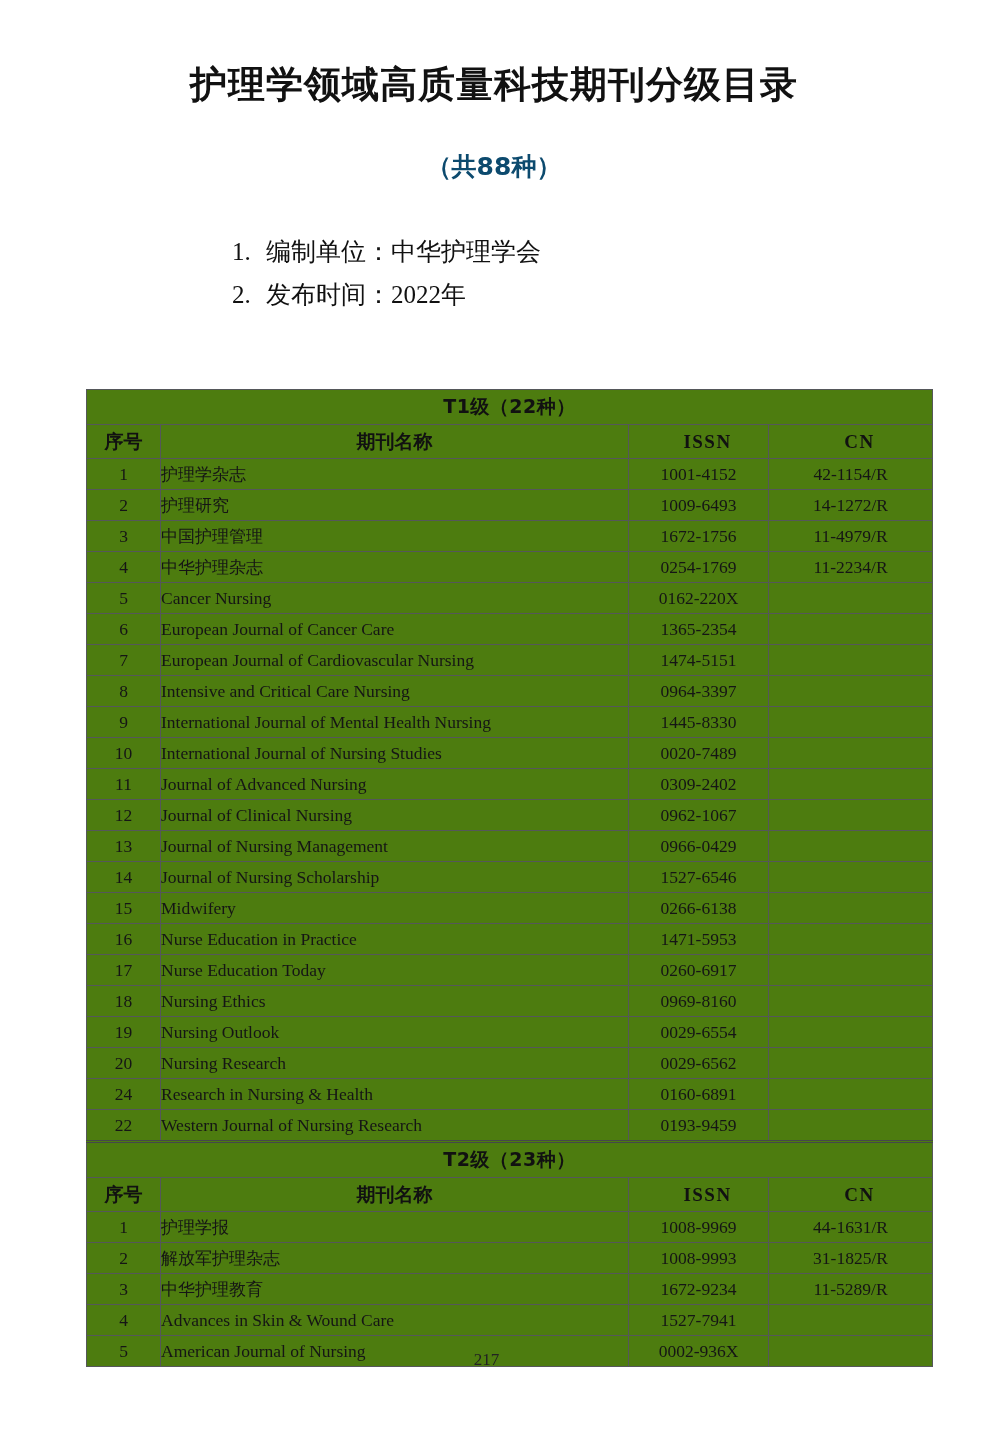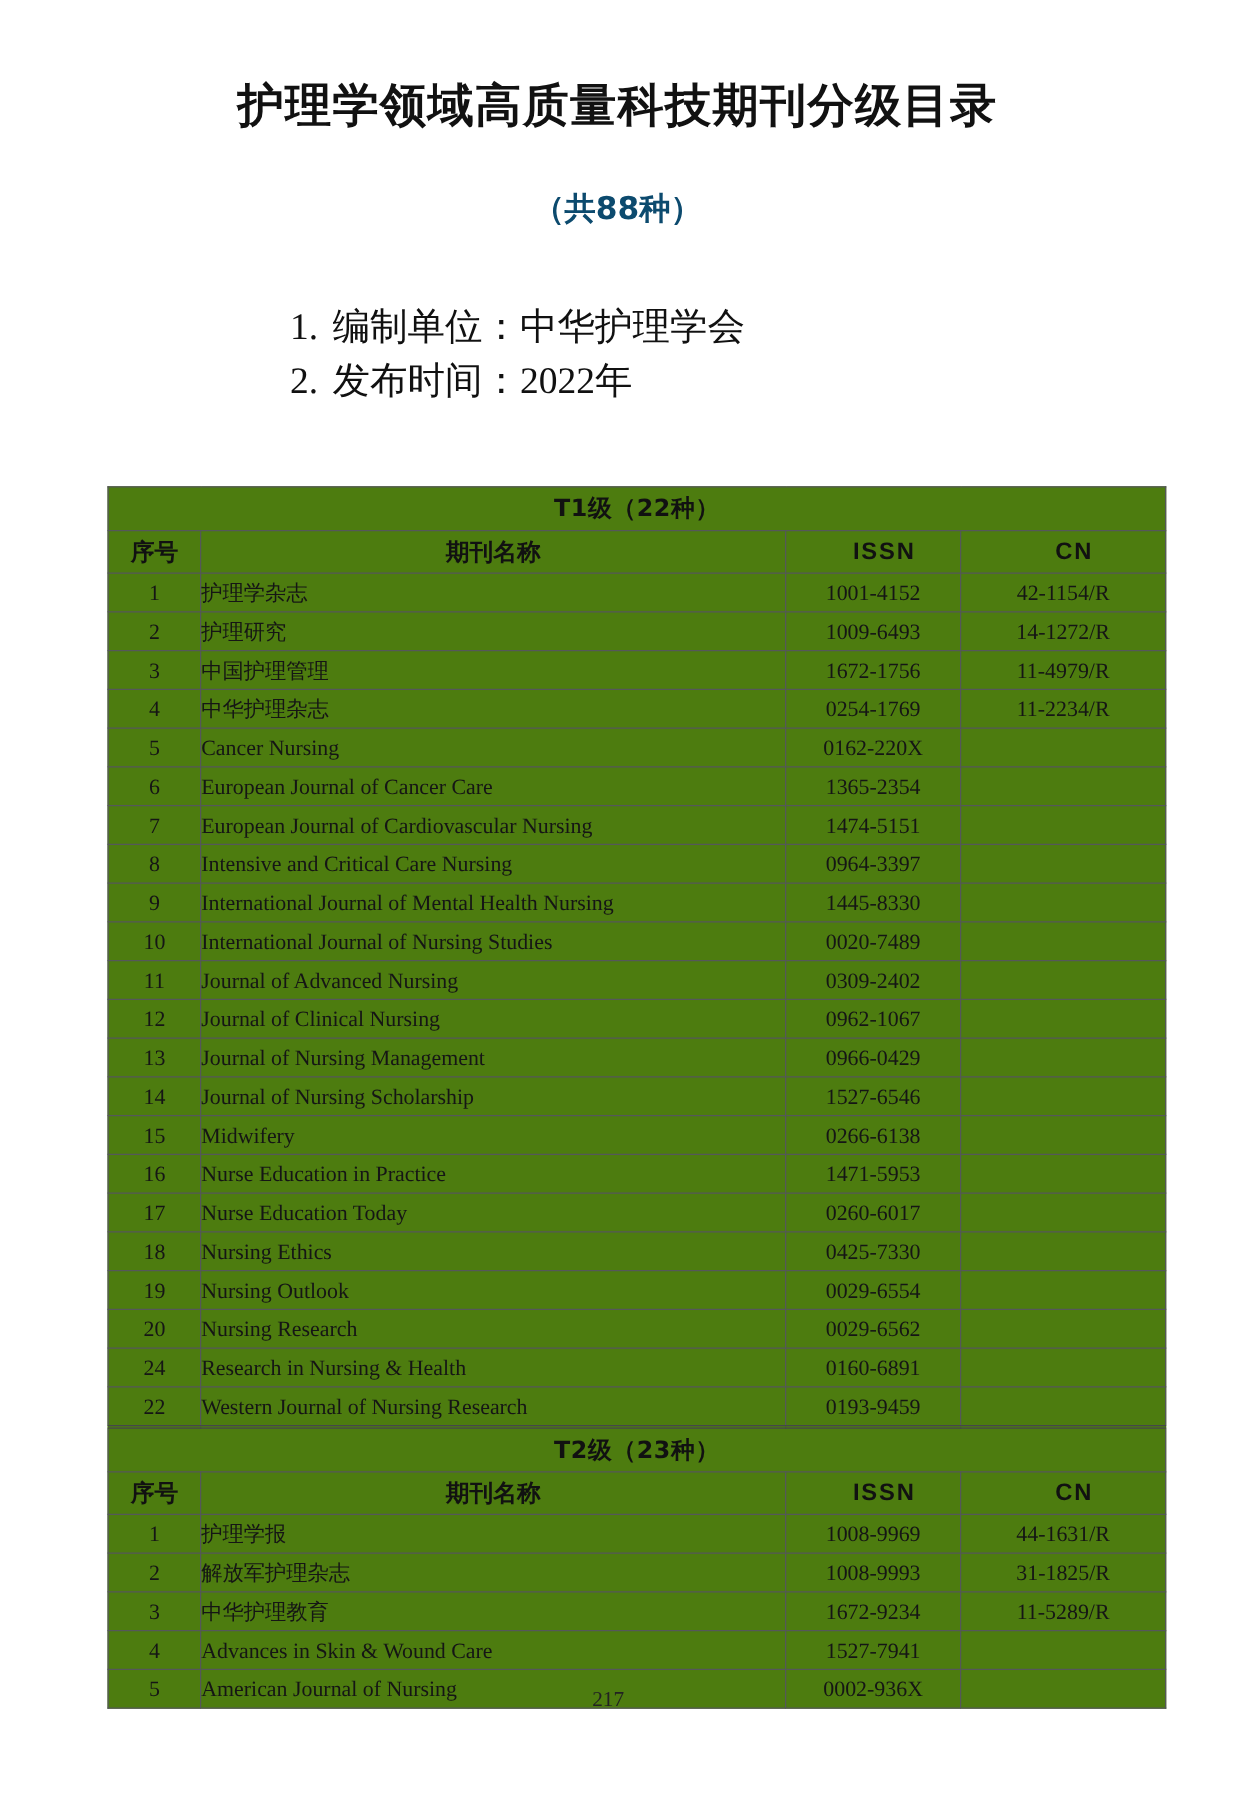--- a/index.html
+++ b/index.html
@@ -40,24 +40,24 @@
     text-align: center;
     font-family: "DejaVu Sans", "Liberation Sans", sans-serif;
     font-weight: 700;
     font-size: 25px;
     color: #0c4a6e;
   }
 
   
   .meta-list {
     position: absolute;
-    top: 224px;
+    top: 214px;
     left: 232px;
     font-family: "Liberation Serif", "DejaVu Serif", serif;
-    font-size: 30px;
+    font-size: 25px;
     line-height: 43px;
     color: #111;
   }
   .meta-item {
     white-space: nowrap;
   }
   .meta-num {
     display: inline-block;
     min-width: 34px;
   }
@@ -101,21 +101,21 @@
   .head-row td {
     height: 33px;
     text-align: center;
     font-family: "DejaVu Sans", "Liberation Sans", sans-serif;
     font-weight: 700;
     font-size: 19px;
     color: #111;
   }
   .head-row td.issn-h,
   .head-row td.cn-h {
-    font-family: Liberation Sans, sans-serif;
+    font-family: Liberation Serif, serif;
     letter-spacing: 1.5px;
     padding-left: 18px;
   }
   .c-no-cell {
     text-align: center;
     font-size: 17px;
   }
   .c-name-cell {
     text-align: left;
     padding-left: 13px;
@@ -269,27 +269,27 @@
         </tr>
         <tr>
           <td class="c-no-cell">16</td>
           <td class="c-name-cell">Nurse Education in Practice</td>
           <td class="c-issn-cell">1471-5953</td>
           <td class="c-cn-cell"></td>
         </tr>
         <tr>
           <td class="c-no-cell">17</td>
           <td class="c-name-cell">Nurse Education Today</td>
-          <td class="c-issn-cell">0260-6017</td>
+          <td class="c-issn-cell">0260-6917</td>
           <td class="c-cn-cell"></td>
         </tr>
         <tr>
           <td class="c-no-cell">18</td>
           <td class="c-name-cell">Nursing Ethics</td>
-          <td class="c-issn-cell">0425-7330</td>
+          <td class="c-issn-cell">0969-8160</td>
           <td class="c-cn-cell"></td>
         </tr>
         <tr>
           <td class="c-no-cell">19</td>
           <td class="c-name-cell">Nursing Outlook</td>
           <td class="c-issn-cell">0029-6554</td>
           <td class="c-cn-cell"></td>
         </tr>
         <tr>
           <td class="c-no-cell">20</td>

